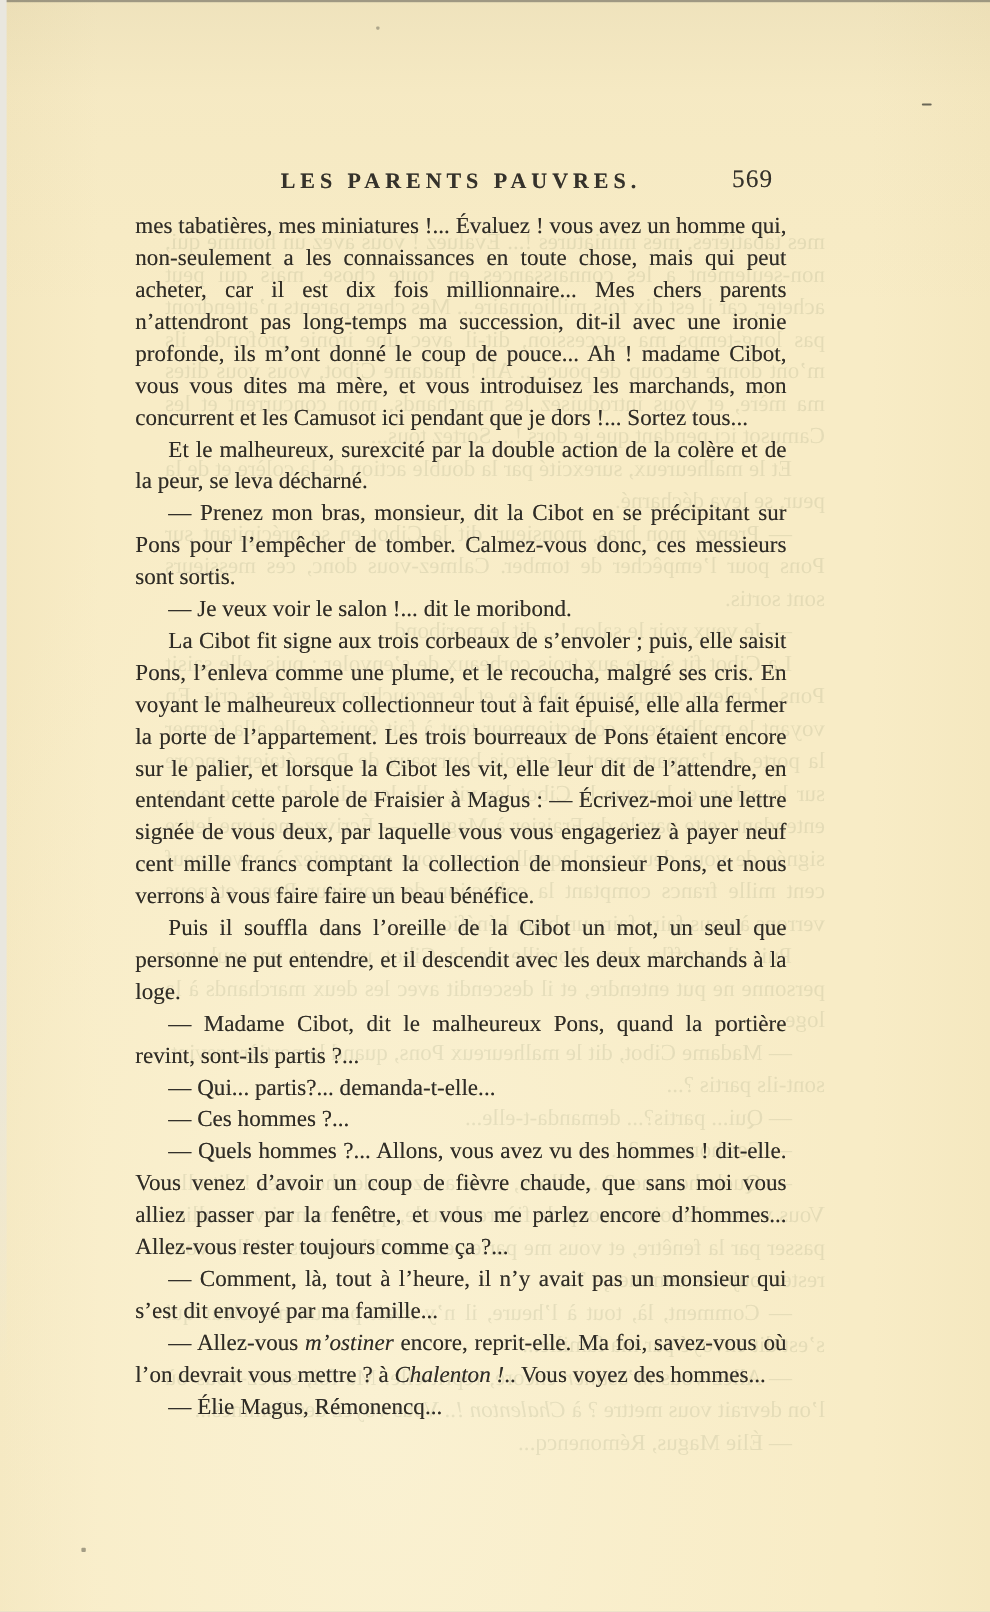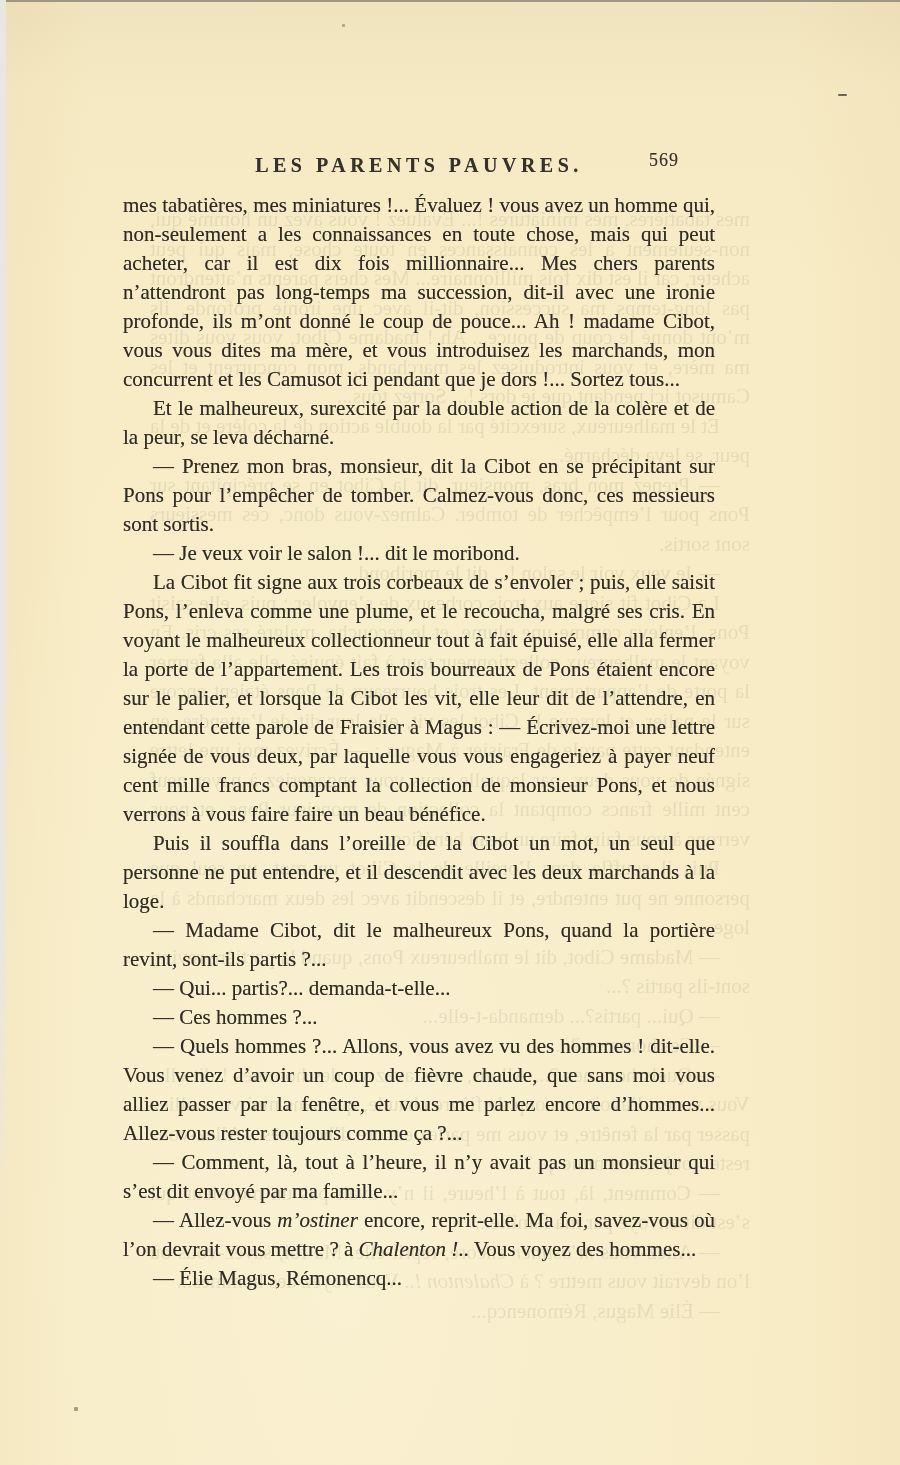--- a/index.html
+++ b/index.html
@@ -25,22 +25,22 @@
   .speck.s3{left:342px;top:24px;width:3px;height:3px;opacity:.5;}
 
   
   .page-header{position:absolute;left:123px;top:154px;width:592px;height:28px;color:#2f2c26;}
   .running-title{
     position:absolute;left:0;right:0;text-align:center;
     font-size:20px;letter-spacing:4.5px;font-weight:bold;
     color:#35322b;text-shadow:0 0 .5px rgba(53,50,43,.45);
   }
   .page-number{
-    position:absolute;right:36px;top:-4px;
-    font-size:18px;color:#35322b;letter-spacing:1px;
+    position:absolute;right:12px;top:-4px;
+    font-size:23px;color:#35322b;letter-spacing:1px;
     text-shadow:0 0 .5px rgba(53,50,43,.45);
   }
 
   
   .page-body{
     position:absolute;left:123px;top:191px;width:592px;
     font-size:21px;line-height:29px;color:#2f2c26;
     text-align:justify;
     text-shadow:0 0 .5px rgba(47,44,38,.5);
   }

